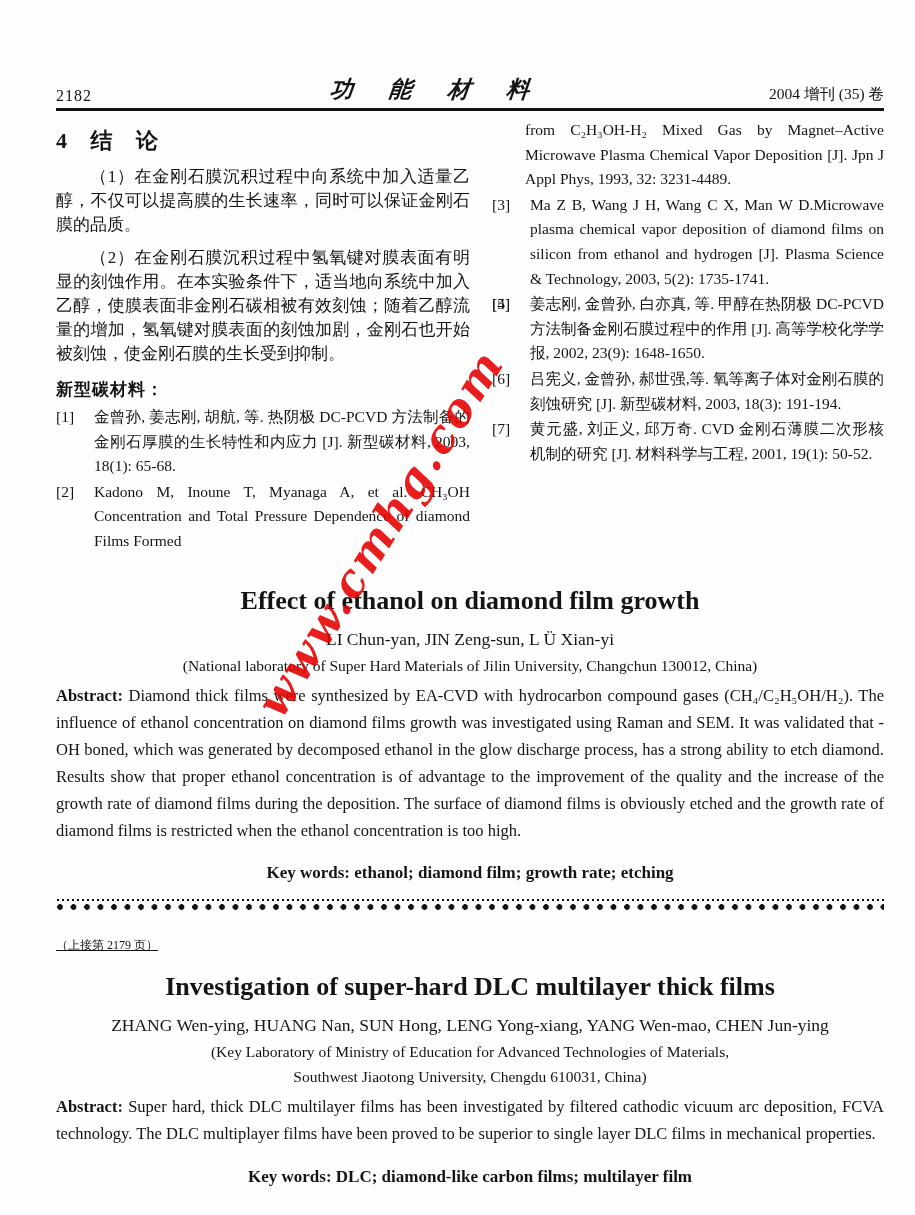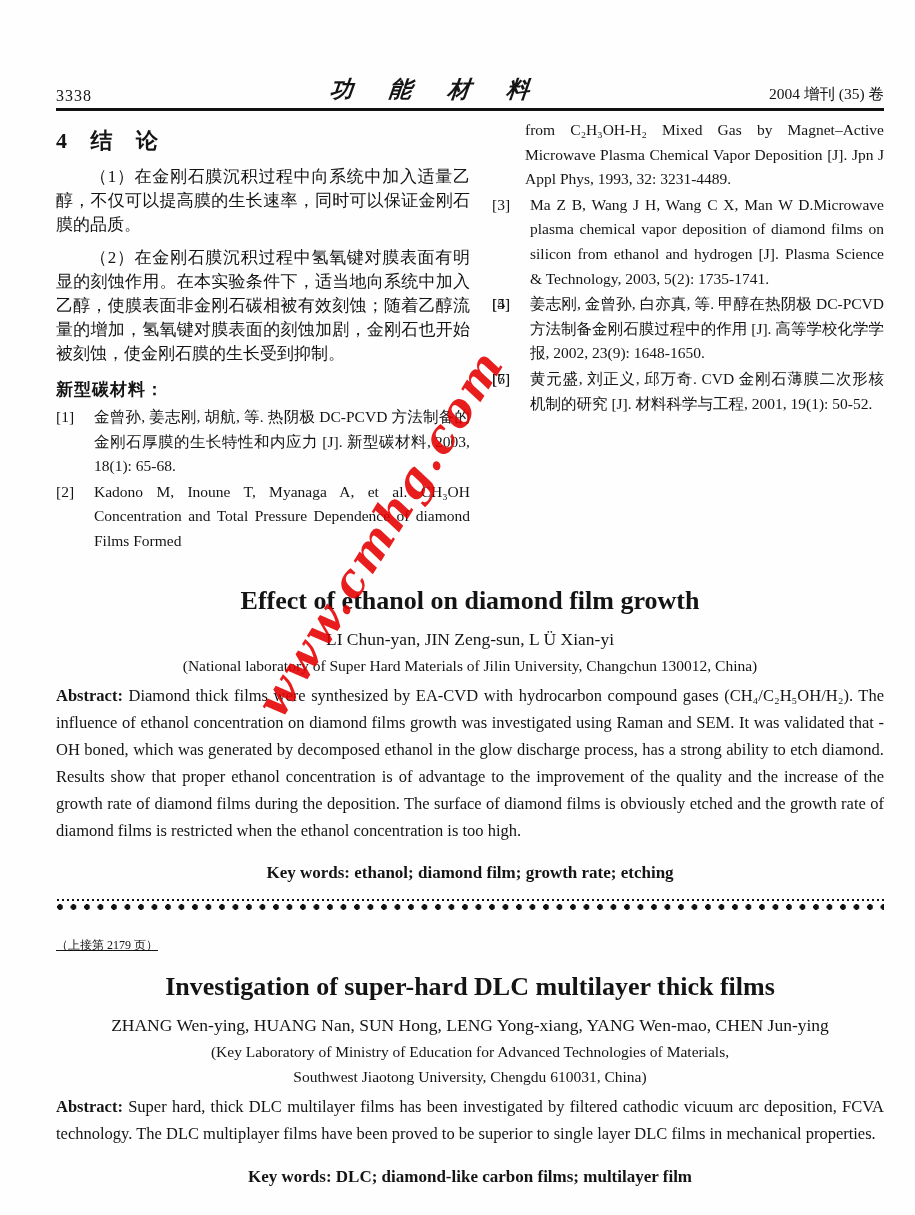--- a/index.html
+++ b/index.html
@@ -97,21 +97,21 @@
     pointer-events:none;
     white-space:nowrap;
   }
 </style>
 </head>
 <body>
 
 <div class="page">
 
   <div class="header">
-    <span class="page-num">3338</span>
+    <span class="page-num">2182</span>
     <span class="journal-title">功 能 材 料</span>
     <span class="issue-info">2004 增刊 (35) 卷</span>
   </div>
 
   <div class="content">
 
     <div class="columns">
 
       <div class="col-left">
         <div class="section-heading">4 结 论</div>
@@ -139,20 +139,21 @@
         </div>
         <div class="ref">
           <span class="ref-label">[4]</span>
         </div>
         <div class="ref">
           <span class="ref-label">[5]</span>
           <span>姜志刚, 金曾孙, 白亦真, 等. 甲醇在热阴极 DC-PCVD 方法制备金刚石膜过程中的作用 [J]. 高等学校化学学报, 2002, 23(9): 1648-1650.</span>
         </div>
         <div class="ref">
           <span class="ref-label">[6]</span>
+          <span>吕宪义, 金曾孙, 郝世强,等. 氧等离子体对金刚石膜的刻蚀研究 [J]. 新型碳材料, 2003, 18(3): 191-194.</span>
         </div>
         <div class="ref">
           <span class="ref-label">[7]</span>
           <span>黄元盛, 刘正义, 邱万奇. CVD 金刚石薄膜二次形核机制的研究 [J]. 材料科学与工程, 2001, 19(1): 50-52.</span>
         </div>
       </div>
     </div>
 
     <div class="article article-1">
       <h1 class="a-title">Effect of ethanol on diamond film growth</h1>

